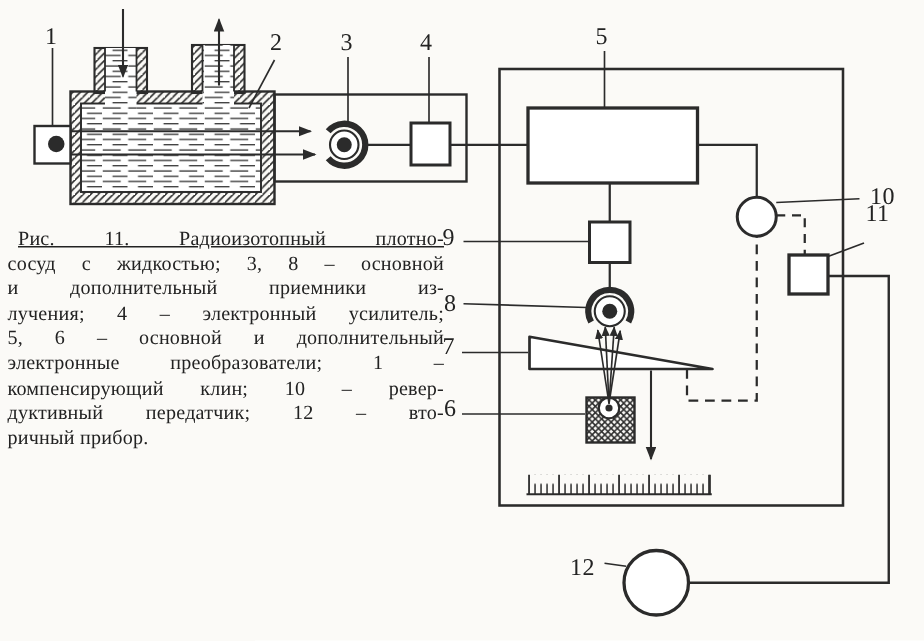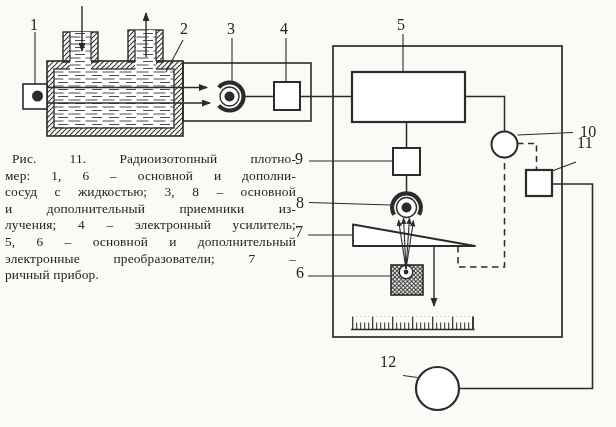--- a/index.html
+++ b/index.html
@@ -24,21 +24,21 @@
     font:13.4px/16.6px "Liberation Serif",serif;
     color:#222;
     letter-spacing:0.15px;
   }
   .cap-line{
     text-align:justify;
     -moz-text-align-last:justify;
     text-align-last:justify;
     white-space:nowrap;
   }
-  .cap-line.first{text-indent:7px;}
+  .cap-line.first{text-indent:7px;text-decoration:underline;}
   .cap-line.last{text-align-last:left;white-space:normal;}
   svg{position:absolute;left:0;top:0;}
   svg *{vector-effect:none;}
 </style>
 </head>
 <body>
 
 <div class="page">
 
   <svg width="616" height="427" viewBox="0 0 616 427">
@@ -184,26 +184,27 @@
   <div class="lbl" style="left:180px;top:21px">2</div>
   <div class="lbl" style="left:227px;top:21px">3</div>
   <div class="lbl" style="left:280px;top:21px">4</div>
   <div class="lbl" style="left:397px;top:17px">5</div>
   <div class="lbl" style="left:295px;top:151px">9</div>
   <div class="lbl" style="left:296px;top:195px">8</div>
   <div class="lbl" style="left:295px;top:224px">7</div>
   <div class="lbl" style="left:296px;top:265px">6</div>
   <div class="lbl" style="left:580px;top:124px">10</div>
   <div class="lbl" style="left:577px;top:135px">11</div>
-  <div class="lbl" style="left:380px;top:354px">12</div>
+  <div class="lbl" style="left:380px;top:371px">12</div>
 
   <div class="caption">
     <div class="cap-line first">Рис. 11. Радиоизотопный плотно-</div>
-    <div class="cap-line">мер: 1, 6 – основной и дополни-</div>
     <div class="cap-line">сосуд с жидкостью; 3, 8 – основной</div>
     <div class="cap-line">и дополнительный приемники из-</div>
     <div class="cap-line">лучения; 4 – электронный усилитель;</div>
     <div class="cap-line">5, 6 – основной и дополнительный</div>
-    <div class="cap-line">электронные преобразователи; 7 –</div>
+    <div class="cap-line">электронные преобразователи; 1 –</div>
+    <div class="cap-line">компенсирующий клин; 10 – ревер-</div>
+    <div class="cap-line">дуктивный передатчик; 12 – вто-</div>
     <div class="cap-line last">ричный прибор.</div>
   </div>
 
 </div>
 
 </body></html>

